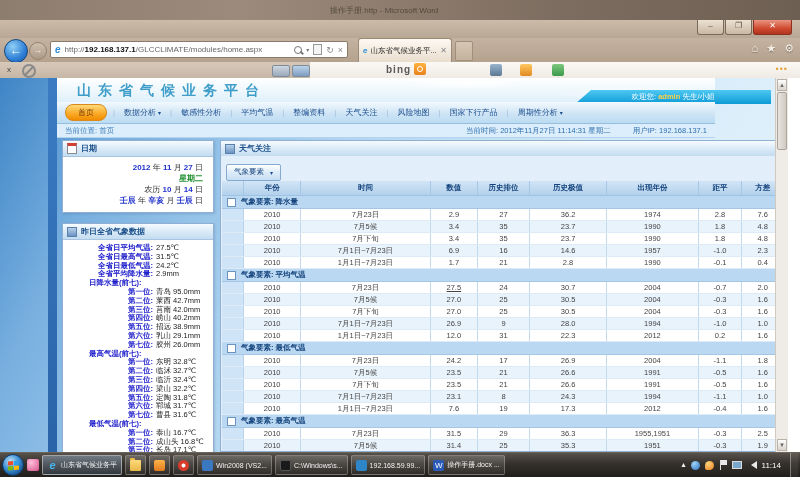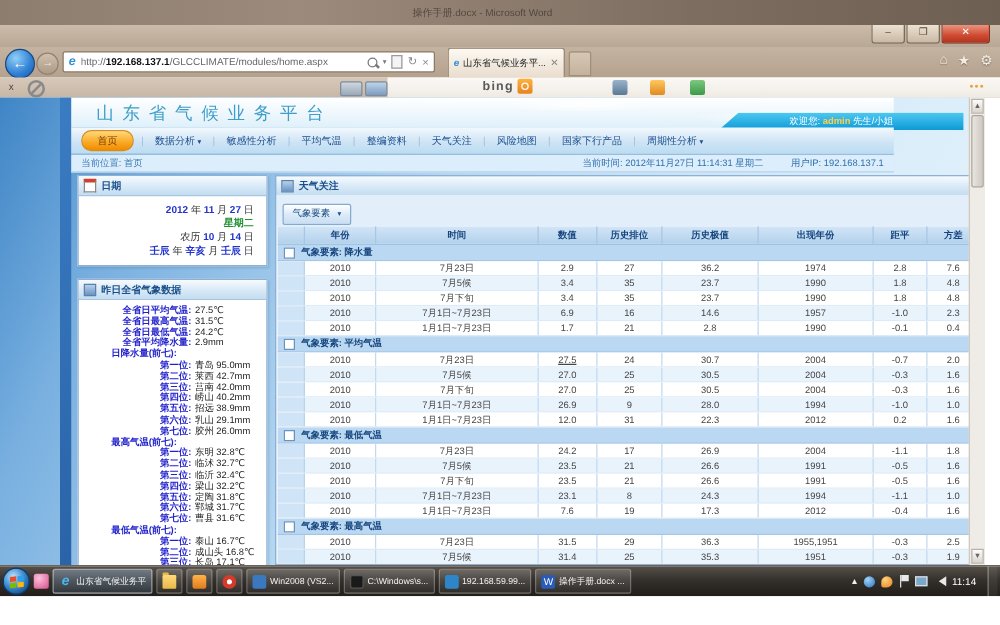--- a/index.html
+++ b/index.html
@@ -51,21 +51,21 @@
   .clustericon{position:absolute;top:2px;width:12px;height:12px;border-radius:2px;}
   .tb2dots{position:absolute;right:12px;top:2px;color:#e8a33d;font-size:9px;letter-spacing:1px;}
   
   .viewport{left:0;top:78px;width:788px;height:374px;overflow:hidden;
     background:linear-gradient(115deg,#3f85c6,#79b0e0 15%,#b4d7f1 40%,#d6ebf9 70%,#e9f5fc);}
   .leftband{left:48px;top:0;width:9px;height:374px;background:linear-gradient(180deg,#3a7cc2,#2a63a8);}
   .banner{left:57px;top:0;width:658px;height:24px;
     background:radial-gradient(ellipse 90px 8px at 62% 25%,rgba(255,255,255,.9),transparent 70%),
                radial-gradient(ellipse 120px 10px at 88% 65%,rgba(255,255,255,.8),transparent 70%),
                linear-gradient(#ffffff,#dff0fa);}
-  .sitetitle{position:absolute;left:20px;top:4px;font-size:14px;font-weight:normal;color:#3f9ec9;letter-spacing:7px;white-space:nowrap;}
+  .sitetitle{position:absolute;left:20px;top:4px;font-size:14px;font-weight:bold;color:#3f9ec9;letter-spacing:7px;white-space:nowrap;}
   .ribbon{left:575px;top:12px;width:196px;height:14px;background:linear-gradient(#4ec8f2,#0d9ad6);
     clip-path:polygon(16px 0,100% 0,100% 100%,0 100%);color:#fff;font-size:7.5px;line-height:14px;text-align:center;white-space:nowrap;}
   .uname{color:#ffd24a;font-weight:bold;}
   .navbar{left:57px;top:24px;width:658px;height:22px;box-sizing:border-box;
     background:linear-gradient(#f2f9fe,#cfe4f5 55%,#badcf2);border-bottom:1px solid #98bedd;
     display:flex;align-items:center;gap:6px;padding-left:8px;}
   .nav-item{font-size:8px;color:#1c4f8f;padding:0 3px;white-space:nowrap;cursor:default;}
   .nav-item.active{background:linear-gradient(#ffd978,#f9a825 60%,#f08c00);border:1px solid #d98a1a;
     border-radius:8px;color:#7a3c00;font-weight:normal;padding:2px 12px;}
   .nav-sep{color:#9fc0da;font-size:8px;}
@@ -153,21 +153,21 @@
   .clock{color:#fff;font-size:8px;}
   .showdesk{width:7px;height:25px;border-left:1px solid rgba(255,255,255,.35);background:rgba(255,255,255,.06);margin-left:3px;flex:none;}
   .bottomstrip{left:0;top:477px;width:800px;height:23px;background:#fff;}
 </style>
 </head>
 <body>
 
 <div class="screen">
 
   <div class="abs desktop">
-    <span class="bg-title">操作手册.docx - Microsoft Word</span>
+    <span class="bg-title">操作手册.http - Microsoft Word</span>
   </div>
 
   <div class="abs titlebar"></div>
   <div class="winbtns">
     <span class="wb">–</span>
     <span class="wb">❐</span>
     <span class="wb close">✕</span>
   </div>
 
   <div class="abs addrrow"></div>

